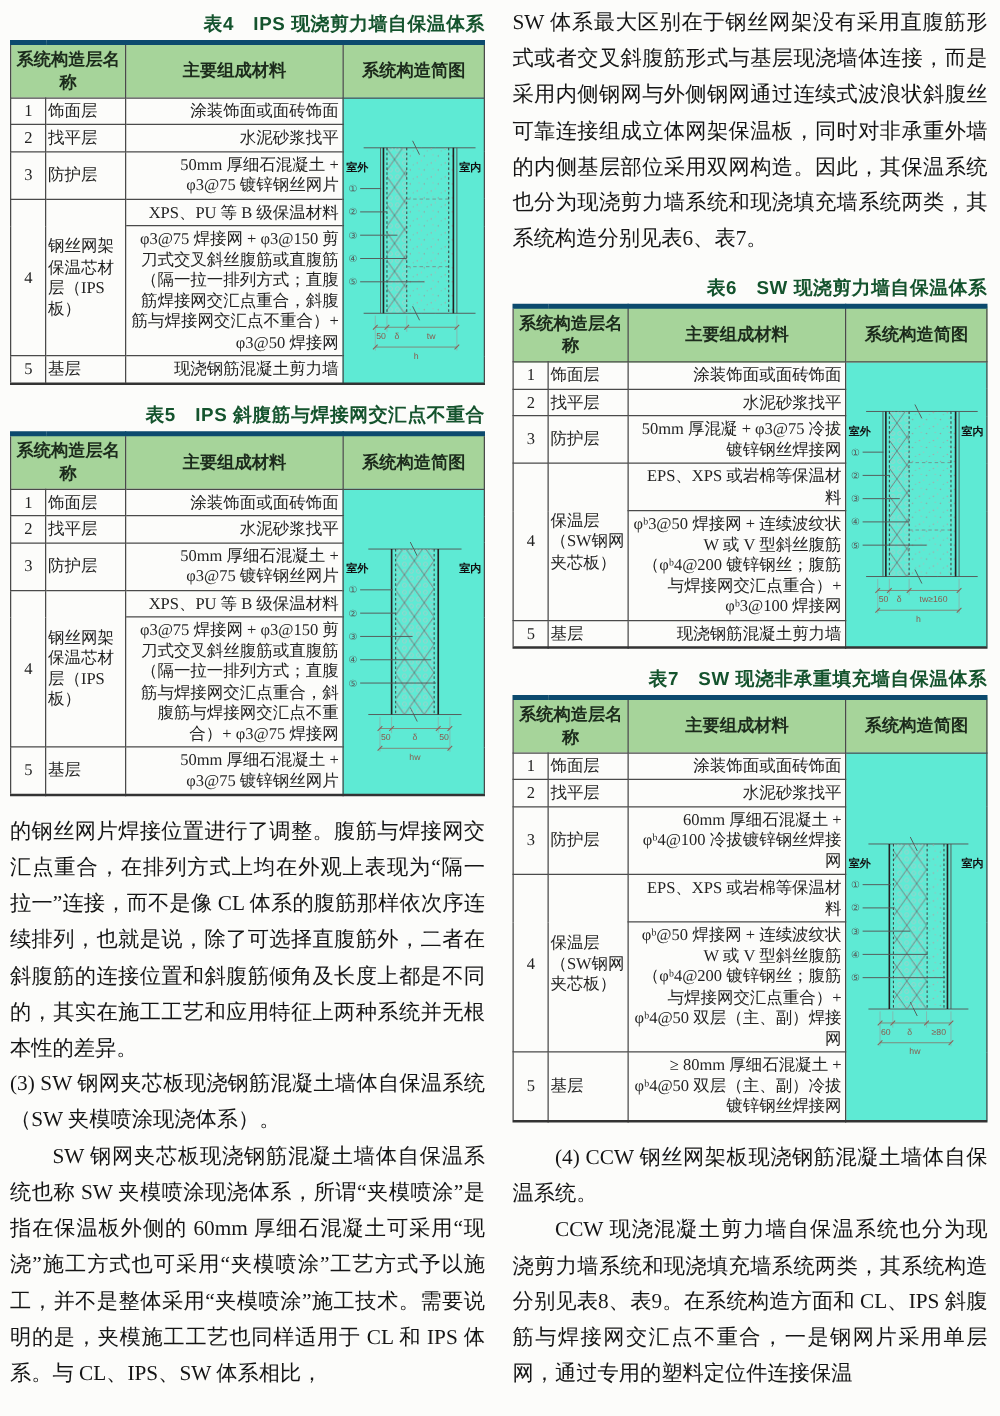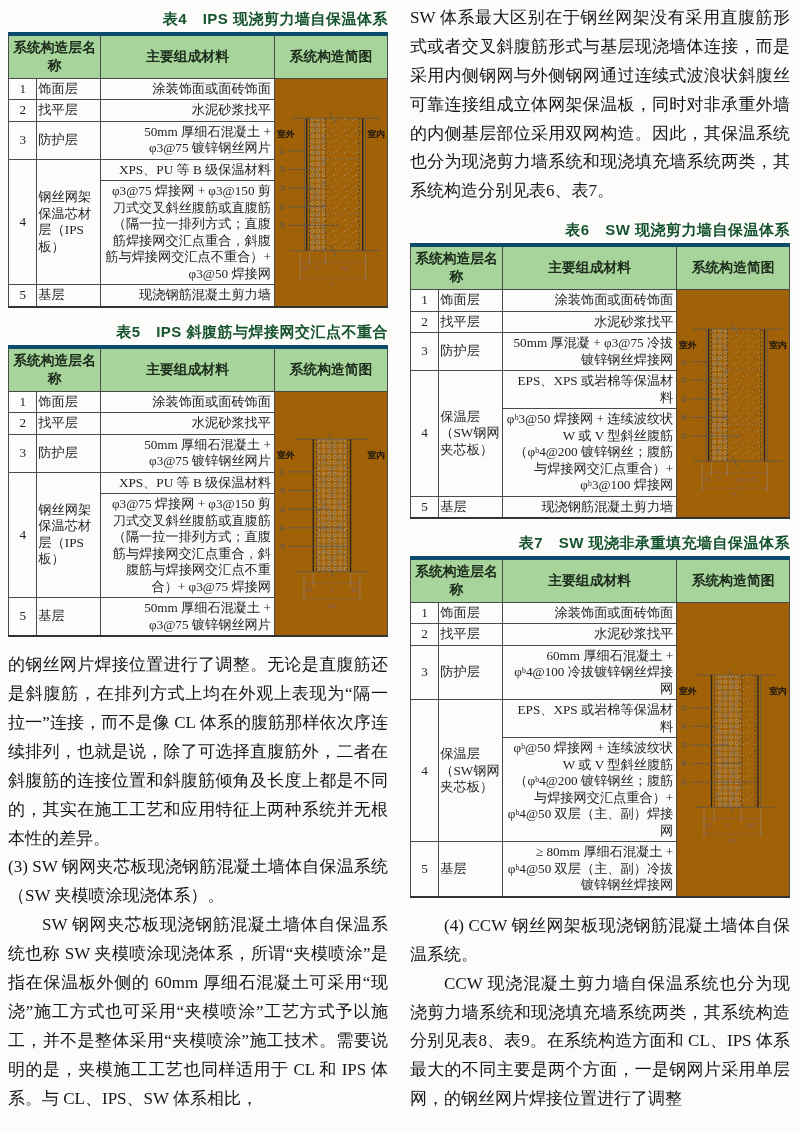--- a/index.html
+++ b/index.html
@@ -20,21 +20,21 @@
     border-top:4px solid #0c4a6e;border-bottom:2px solid #333}
   .spec th{
     background:#a6d49a;color:#1c2b1c;font-weight:bold;font-size:13.8px;
     font-family:"Liberation Sans","DejaVu Sans",sans-serif;
     padding:3px 2px;border:1px solid #4a4a4a;text-align:center;line-height:1.3;
   }
   .spec td{border:1px solid #4a4a4a;padding:2px 3px;vertical-align:middle}
   td.no{width:22px;text-align:center}
   td.nm{width:62px;text-align:left;padding:2px 1px}
   td.mat{width:172px;text-align:right}
-  td.diag{width:112px;padding:1px;vertical-align:middle;background:#a16207}
+  td.diag{width:112px;padding:1px;vertical-align:middle;background:#5eead4}
   .diag svg{display:block;width:100%}
 
   .para{font-size:17px;line-height:1.7;text-align:justify;margin:0;color:#151515;
     font-family:"Liberation Serif","DejaVu Serif",serif}
   .para.indent{text-indent:2em}
   .mt{margin-top:15px}
   .mt2{margin-top:14px}
 
   
   .dsvg line,.dsvg path{stroke:#555;stroke-width:.8;fill:none}
@@ -229,21 +229,21 @@
           <td class="mat">φ3@75 焊接网 + φ3@150 剪刀式交叉斜丝腹筋或直腹筋（隔一拉一排列方式；直腹筋与焊接网交汇点重合，斜腹筋与焊接网交汇点不重合）+ φ3@75 焊接网</td>
         </tr>
         <tr>
           <td class="no">5</td>
           <td class="nm">基层</td>
           <td class="mat">50mm 厚细石混凝土 + φ3@75 镀锌钢丝网片</td>
         </tr>
       </tbody>
     </table>
 
-    <p class="para mt2">的钢丝网片焊接位置进行了调整。无论是直腹筋还是斜腹筋，在排列方式上均在外观上表现为“隔一拉一”连接，而不是像 CL 体系的腹筋那样依次序连续排列，也就是说，除了可选择直腹筋外，二者在斜腹筋的连接位置和斜腹筋倾角及长度上都是不同的，其实在施工工艺和应用特征上两种系统并无根本性的差异。</p>
+    <p class="para mt2">的钢丝网片焊接位置进行了调整。腹筋与焊接网交汇点重合，在排列方式上均在外观上表现为“隔一拉一”连接，而不是像 CL 体系的腹筋那样依次序连续排列，也就是说，除了可选择直腹筋外，二者在斜腹筋的连接位置和斜腹筋倾角及长度上都是不同的，其实在施工工艺和应用特征上两种系统并无根本性的差异。</p>
     <p class="para">(3) SW 钢网夹芯板现浇钢筋混凝土墙体自保温系统（SW 夹模喷涂现浇体系）。</p>
     <p class="para indent">SW 钢网夹芯板现浇钢筋混凝土墙体自保温系统也称 SW 夹模喷涂现浇体系，所谓“夹模喷涂”是指在保温板外侧的 60mm 厚细石混凝土可采用“现浇”施工方式也可采用“夹模喷涂”工艺方式予以施工，并不是整体采用“夹模喷涂”施工技术。需要说明的是，夹模施工工艺也同样适用于 CL 和 IPS 体系。与 CL、IPS、SW 体系相比，</p>
   </div>
 
   <div class="col">
 
     <p class="para">SW 体系最大区别在于钢丝网架没有采用直腹筋形式或者交叉斜腹筋形式与基层现浇墙体连接，而是采用内侧钢网与外侧钢网通过连续式波浪状斜腹丝可靠连接组成立体网架保温板，同时对非承重外墙的内侧基层部位采用双网构造。因此，其保温系统也分为现浇剪力墙系统和现浇填充墙系统两类，其系统构造分别见表6、表7。</p>
 
     <div class="tbl-title mt">表6　SW 现浇剪力墙自保温体系</div>
     <table class="spec">
@@ -404,15 +404,15 @@
         </tr>
         <tr>
           <td class="no">5</td>
           <td class="nm">基层</td>
           <td class="mat">≥ 80mm 厚细石混凝土 + φᵇ4@50 双层（主、副）冷拔镀锌钢丝焊接网</td>
         </tr>
       </tbody>
     </table>
 
     <p class="para indent mt2">(4) CCW 钢丝网架板现浇钢筋混凝土墙体自保温系统。</p>
-    <p class="para indent">CCW 现浇混凝土剪力墙自保温系统也分为现浇剪力墙系统和现浇填充墙系统两类，其系统构造分别见表8、表9。在系统构造方面和 CL、IPS 体系最大的不同主要是两个方面，一是钢网片采用单层网，的钢丝网片焊接位置进行了调整</p>
+    <p class="para indent">CCW 现浇混凝土剪力墙自保温系统也分为现浇剪力墙系统和现浇填充墙系统两类，其系统构造分别见表8、表9。在系统构造方面和 CL、IPS 斜腹筋与焊接网交汇点不重合，一是钢网片采用单层网，通过专用的塑料定位件连接保温</p>
   </div>
 </div>
 
 </body></html>

